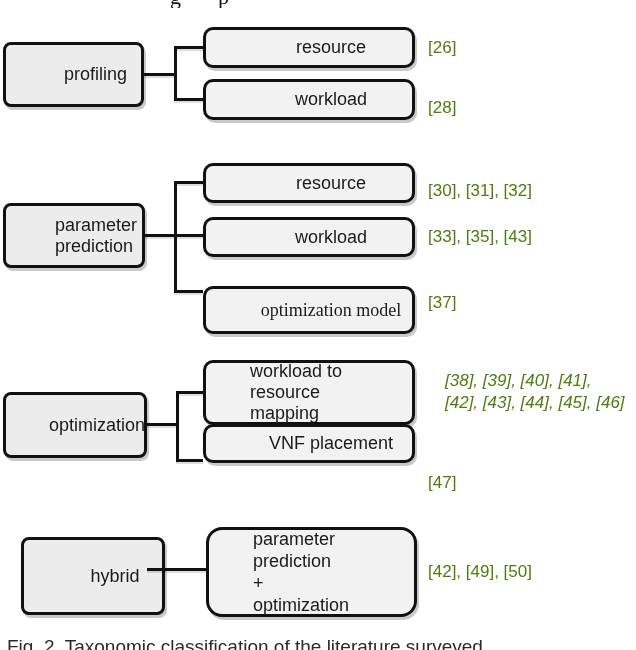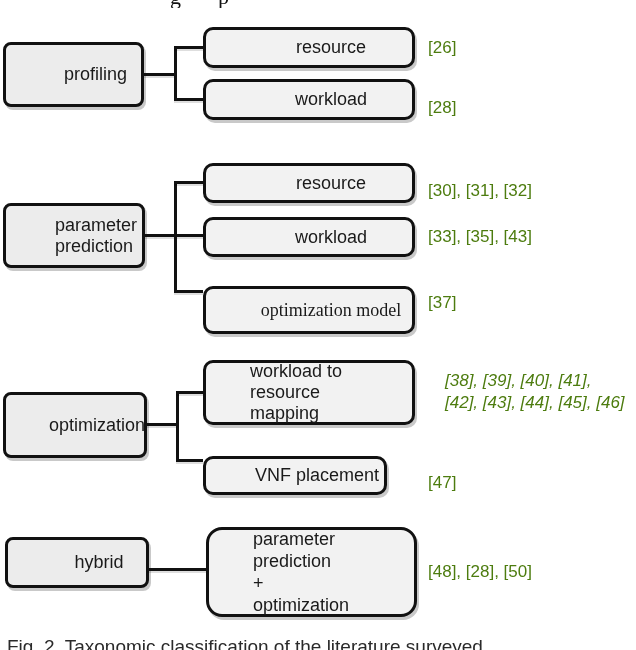--- a/index.html
+++ b/index.html
@@ -121,27 +121,27 @@
   <div class="line hline" style="left:147px; top:423px; width:32px;"></div>
   <div class="line vline" style="left:176px; top:391px; height:71px;"></div>
   <div class="line hline" style="left:176px; top:391px; width:27px;"></div>
   <div class="line hline" style="left:176px; top:459px; width:27px;"></div>
 
   <div class="node child-node" style="left:203px; top:360px; width:212px; height:65px;">workload to resource
 mapping</div>
   <div class="cite" style="left:445px; top:370px;font-style:italic;">[38], [39], [40], [41],
 [42], [43], [44], [45], [46]</div>
 
-  <div class="node child-node" style="left:203px; top:456px; width:184px; height:39px;">VNF placement</div>
+  <div class="node child-node" style="left:203px; top:424px; width:212px; height:39px;">VNF placement</div>
   <div class="cite" style="left:428px; top:472px;">[47]</div>
 
-  <div class="node parent-node" style="left:5px; top:537px; width:144px; height:51px;">hybrid</div>
+  <div class="node parent-node" style="left:21px; top:537px; width:144px; height:78px;">hybrid</div>
 
   <div class="line hline" style="left:147px; top:568px; width:59px;"></div>
 
   <div class="node child-node" style="left:206px; top:527px; width:211px; height:90px; border-radius:16px; line-height:22px;">parameter prediction
 +
 optimization</div>
-  <div class="cite" style="left:428px; top:561px;">[48], [28], [50]</div>
+  <div class="cite" style="left:428px; top:561px;">[42], [49], [50]</div>
 
   <div class="caption">Fig. 2. Taxonomic classification of the literature surveyed</div>
 
 </div>
 
 </body></html>

